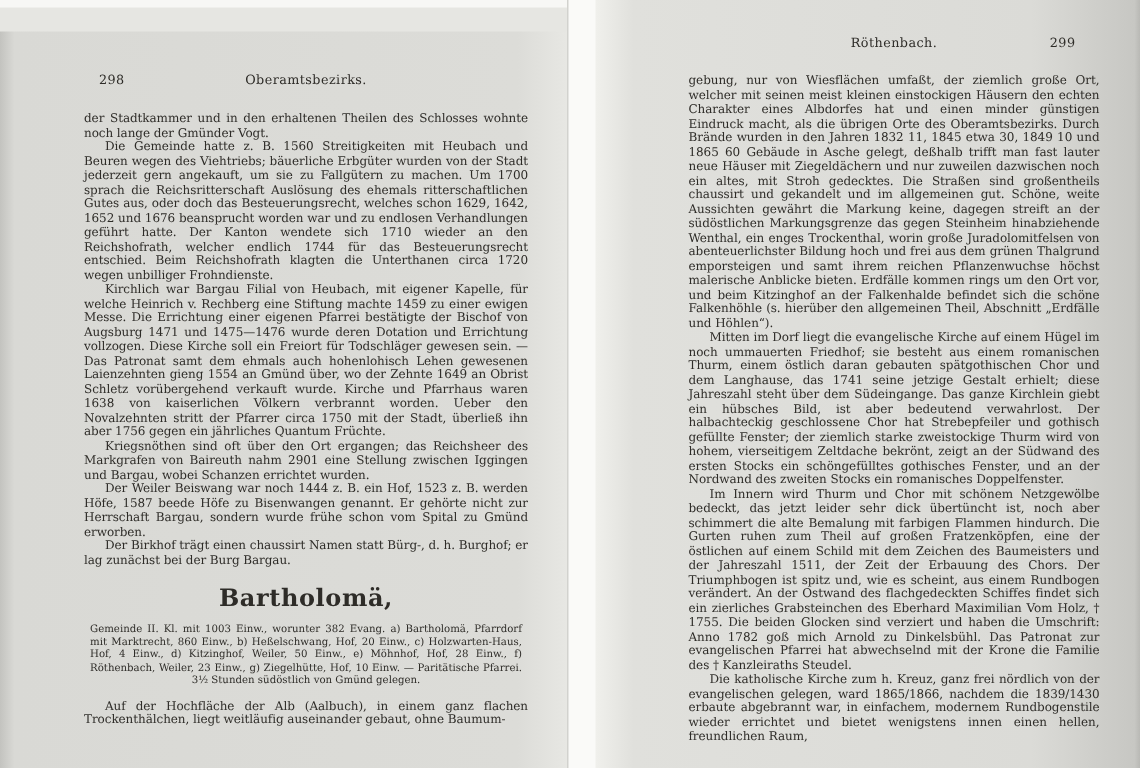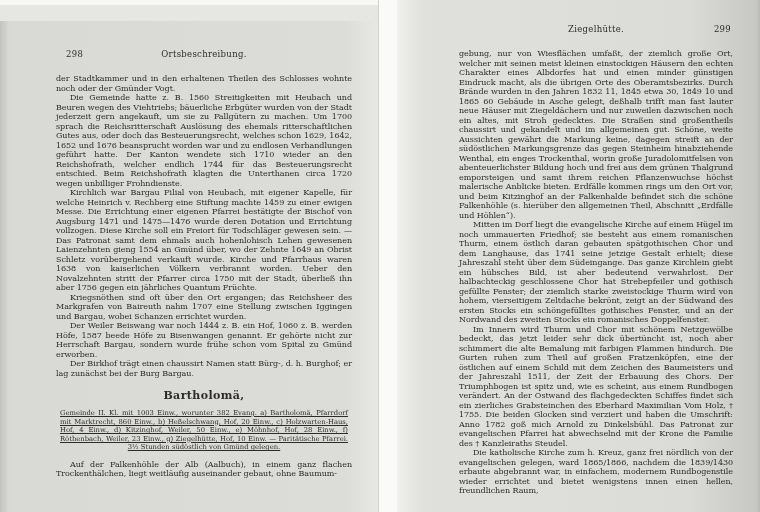--- a/index.html
+++ b/index.html
@@ -41,75 +41,74 @@
     height: 12px;
     margin-bottom: 13px;
     font-size: 8.5px;
     letter-spacing: 0.3px;
   }
   .runtitle {
     position: absolute; left: 0; right: 0;
     text-align: center;
   }
   .pagenum-left { position: absolute; left: 10px; }
-  .pagenum-right { position: absolute; right: 2px; }
+  .pagenum-right { position: absolute; right: 16px; }
   .bodytext p {
     margin: 0;
     font-size: 8px;
     line-height: 9.5px;
     text-align: justify;
     letter-spacing: -0.05px;
   }
   .bodytext p.indent { text-indent: 14px; }
   .section-heading {
     margin: 11px 0 7px 0;
-    font-size: 11px;
+    font-size: 16px;
     font-weight: bold;
     text-align: center;
     letter-spacing: 0.4px;
   }
   .smallprint {
     margin: 0 4px 8px 4px !important;
     font-size: 6.8px !important;
     line-height: 8.6px !important;
     text-align: justify;
     text-align-last: center;
     letter-spacing: 0 !important;
-    text-decoration: underline;
   }
 </style>
 </head>
 <body>
 
 <div class="scan">
   <div class="scanner-edge-top"></div>
 
   <div class="page page-left">
     <div class="pagehead">
       <span class="pagenum-left">298</span>
-      <span class="runtitle">Ortsbeschreibung.</span>
+      <span class="runtitle">Oberamtsbezirks.</span>
     </div>
     <div class="bodytext">
-      <p class="noindent">der Stadtkammer und in den erhaltenen Theilen des Schlosses wohnte noch oder der Gmünder Vogt.</p>
+      <p class="noindent">der Stadtkammer und in den erhaltenen Theilen des Schlosses wohnte noch lange der Gmünder Vogt.</p>
       <p class="indent">Die Gemeinde hatte z. B. 1560 Streitigkeiten mit Heubach und Beuren wegen des Viehtriebs; bäuerliche Erbgüter wurden von der Stadt jederzeit gern angekauft, um sie zu Fallgütern zu machen. Um 1700 sprach die Reichsritterschaft Auslösung des ehemals ritterschaftlichen Gutes aus, oder doch das Besteuerungsrecht, welches schon 1629, 1642, 1652 und 1676 beansprucht worden war und zu endlosen Verhandlungen geführt hatte. Der Kanton wendete sich 1710 wieder an den Reichshofrath, welcher endlich 1744 für das Besteuerungsrecht entschied. Beim Reichshofrath klagten die Unterthanen circa 1720 wegen unbilliger Frohndienste.</p>
       <p class="indent">Kirchlich war Bargau Filial von Heubach, mit eigener Kapelle, für welche Heinrich v. Rechberg eine Stiftung machte 1459 zu einer ewigen Messe. Die Errichtung einer eigenen Pfarrei bestätigte der Bischof von Augsburg 1471 und 1475—1476 wurde deren Dotation und Errichtung vollzogen. Diese Kirche soll ein Freiort für Todschläger gewesen sein. — Das Patronat samt dem ehmals auch hohenlohisch Lehen gewesenen Laienzehnten gieng 1554 an Gmünd über, wo der Zehnte 1649 an Obrist Schletz vorübergehend verkauft wurde. Kirche und Pfarrhaus waren 1638 von kaiserlichen Völkern verbrannt worden. Ueber den Novalzehnten stritt der Pfarrer circa 1750 mit der Stadt, überließ ihn aber 1756 gegen ein jährliches Quantum Früchte.</p>
-      <p class="indent">Kriegsnöthen sind oft über den Ort ergangen; das Reichsheer des Markgrafen von Baireuth nahm 1707 eine Stellung zwischen Iggingen und Bargau, wobei Schanzen errichtet wurden.</p>
-      <p class="indent">Der Weiler Beiswang war noch 1444 z. B. ein Hof, 1060 z. B. werden Höfe, 1587 beede Höfe zu Bisenwangen genannt. Er gehörte nicht zur Herrschaft Bargau, sondern wurde frühe schon vom Spital zu Gmünd erworben.</p>
+      <p class="indent">Kriegsnöthen sind oft über den Ort ergangen; das Reichsheer des Markgrafen von Baireuth nahm 2901 eine Stellung zwischen Iggingen und Bargau, wobei Schanzen errichtet wurden.</p>
+      <p class="indent">Der Weiler Beiswang war noch 1444 z. B. ein Hof, 1523 z. B. werden Höfe, 1587 beede Höfe zu Bisenwangen genannt. Er gehörte nicht zur Herrschaft Bargau, sondern wurde frühe schon vom Spital zu Gmünd erworben.</p>
       <p class="indent">Der Birkhof trägt einen chaussirt Namen statt Bürg-, d. h. Burghof; er lag zunächst bei der Burg Bargau.</p>
       <h3 class="section-heading">Bartholomä,</h3>
       <p class="smallprint">Gemeinde II. Kl. mit 1003 Einw., worunter 382 Evang. a) Bartholomä, Pfarrdorf mit Marktrecht, 860 Einw., b) Heßelschwang, Hof, 20 Einw., c) Holzwarten-Haus, Hof, 4 Einw., d) Kitzinghof, Weiler, 50 Einw., e) Möhnhof, Hof, 28 Einw., f) Röthenbach, Weiler, 23 Einw., g) Ziegelhütte, Hof, 10 Einw. — Paritätische Pfarrei. 3½ Stunden südöstlich von Gmünd gelegen.</p>
-      <p class="indent">Auf der Falkenhöhle der Alb (Aalbuch), in einem ganz flachen Trockenthälchen, liegt weitläufig auseinander gebaut, ohne Baumum-</p>
+      <p class="indent">Auf der Hochfläche der Alb (Aalbuch), in einem ganz flachen Trockenthälchen, liegt weitläufig auseinander gebaut, ohne Baumum-</p>
     </div>
   </div>
 
   <div class="gutter"></div>
 
   <div class="page page-right">
     <div class="pagehead">
-      <span class="runtitle">Ziegelhütte.</span>
+      <span class="runtitle">Röthenbach.</span>
       <span class="pagenum-right">299</span>
     </div>
     <div class="bodytext">
       <p class="noindent">gebung, nur von Wiesflächen umfaßt, der ziemlich große Ort, welcher mit seinen meist kleinen einstockigen Häusern den echten Charakter eines Albdorfes hat und einen minder günstigen Eindruck macht, als die übrigen Orte des Oberamtsbezirks. Durch Brände wurden in den Jahren 1832 11, 1845 etwa 30, 1849 10 und 1865 60 Gebäude in Asche gelegt, deßhalb trifft man fast lauter neue Häuser mit Ziegeldächern und nur zuweilen dazwischen noch ein altes, mit Stroh gedecktes. Die Straßen sind großentheils chaussirt und gekandelt und im allgemeinen gut. Schöne, weite Aussichten gewährt die Markung keine, dagegen streift an der südöstlichen Markungsgrenze das gegen Steinheim hinabziehende Wenthal, ein enges Trockenthal, worin große Juradolomitfelsen von abenteuerlichster Bildung hoch und frei aus dem grünen Thalgrund emporsteigen und samt ihrem reichen Pflanzenwuchse höchst malerische Anblicke bieten. Erdfälle kommen rings um den Ort vor, und beim Kitzinghof an der Falkenhalde befindet sich die schöne Falkenhöhle (s. hierüber den allgemeinen Theil, Abschnitt „Erdfälle und Höhlen“).</p>
       <p class="indent">Mitten im Dorf liegt die evangelische Kirche auf einem Hügel im noch ummauerten Friedhof; sie besteht aus einem romanischen Thurm, einem östlich daran gebauten spätgothischen Chor und dem Langhause, das 1741 seine jetzige Gestalt erhielt; diese Jahreszahl steht über dem Südeingange. Das ganze Kirchlein giebt ein hübsches Bild, ist aber bedeutend verwahrlost. Der halbachteckig geschlossene Chor hat Strebepfeiler und gothisch gefüllte Fenster; der ziemlich starke zweistockige Thurm wird von hohem, vierseitigem Zeltdache bekrönt, zeigt an der Südwand des ersten Stocks ein schöngefülltes gothisches Fenster, und an der Nordwand des zweiten Stocks ein romanisches Doppelfenster.</p>
       <p class="indent">Im Innern wird Thurm und Chor mit schönem Netzgewölbe bedeckt, das jetzt leider sehr dick übertüncht ist, noch aber schimmert die alte Bemalung mit farbigen Flammen hindurch. Die Gurten ruhen zum Theil auf großen Fratzenköpfen, eine der östlichen auf einem Schild mit dem Zeichen des Baumeisters und der Jahreszahl 1511, der Zeit der Erbauung des Chors. Der Triumphbogen ist spitz und, wie es scheint, aus einem Rundbogen verändert. An der Ostwand des flachgedeckten Schiffes findet sich ein zierliches Grabsteinchen des Eberhard Maximilian Vom Holz, † 1755. Die beiden Glocken sind verziert und haben die Umschrift: Anno 1782 goß mich Arnold zu Dinkelsbühl. Das Patronat zur evangelischen Pfarrei hat abwechselnd mit der Krone die Familie des † Kanzleiraths Steudel.</p>
       <p class="indent">Die katholische Kirche zum h. Kreuz, ganz frei nördlich von der evangelischen gelegen, ward 1865/1866, nachdem die 1839/1430 erbaute abgebrannt war, in einfachem, modernem Rundbogenstile wieder errichtet und bietet wenigstens innen einen hellen, freundlichen Raum,</p>
     </div>
   </div>
 </div>

